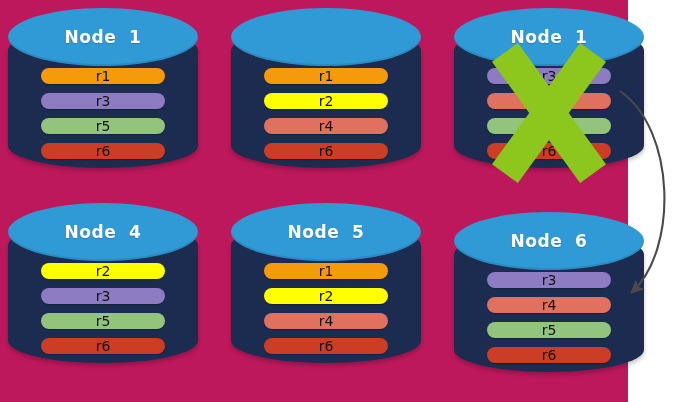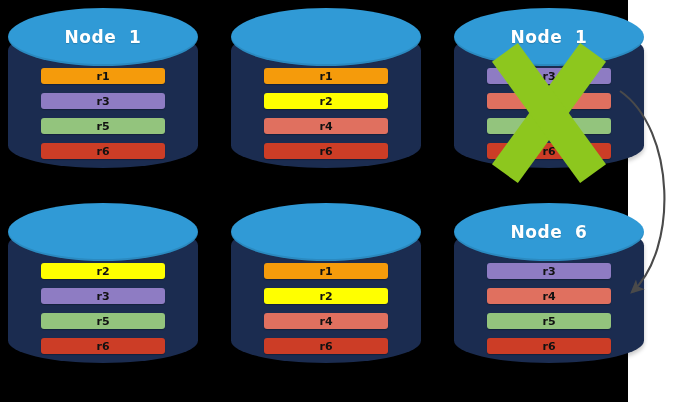--- a/index.html
+++ b/index.html
@@ -12,21 +12,21 @@
     height: 402px;
     position: relative;
     overflow: hidden;
     font-family: "DejaVu Sans", sans-serif;
   }
 
   #canvas {
     position: relative;
     width: 628px;
     height: 402px;
-    background: #000000;
+    background: #be185d;
   }
 
   
   .node {
     position: absolute;
     width: 190px;
     height: 175px;
   }
 
   .cyl-body {
@@ -73,26 +73,26 @@
     position: absolute;
     left: 33px;
     top: 62px;
     width: 124px;
   }
 
   .row-bar {
     position: relative;
     height: 16px;
     margin-bottom: 9px;
-    border-radius: 3px;
+    border-radius: 8px;
     display: flex;
     align-items: center;
     justify-content: center;
-    font-size: 11px;
-    font-weight: bold;
+    font-size: 14px;
+    font-weight: normal;
     color: #111111;
     box-shadow: 0 1px 1px rgba(0,0,0,0.25);
   }
   .row-bar:last-child { margin-bottom: 0; }
 
   
   .cross {
     position: absolute;
     left: 10px;
     top: 42px;
@@ -161,38 +161,40 @@
           <div class="row-bar" style="background: rgb(204, 61, 38);">r6</div>
         </div>
         <div class="cross">
           <div class="cross-bar a" style="background: rgb(141, 199, 30);"></div>
           <div class="cross-bar b" style="background: rgb(141, 199, 30);"></div>
         </div>
       </div>
       <div class="node" style="left: 8px; top: 201px;">
         <div class="cyl-body" style="background: rgb(27, 44, 80);"></div>
         <div class="cyl-top" style="background: rgb(48, 154, 214);"></div>
+        <div class="cyl-title">Node  4</div>
         <div class="rows">
           <div class="row-bar" style="background: rgb(255, 255, 0);">r2</div>
           <div class="row-bar" style="background: rgb(142, 124, 195);">r3</div>
           <div class="row-bar" style="background: rgb(147, 196, 125);">r5</div>
           <div class="row-bar" style="background: rgb(204, 61, 38);">r6</div>
         </div>
       </div>
       <div class="node" style="left: 231px; top: 201px;">
         <div class="cyl-body" style="background: rgb(27, 44, 80);"></div>
         <div class="cyl-top" style="background: rgb(48, 154, 214);"></div>
+        <div class="cyl-title">Node  5</div>
         <div class="rows">
           <div class="row-bar" style="background: rgb(245, 155, 11);">r1</div>
           <div class="row-bar" style="background: rgb(255, 255, 0);">r2</div>
           <div class="row-bar" style="background: rgb(224, 112, 95);">r4</div>
           <div class="row-bar" style="background: rgb(204, 61, 38);">r6</div>
         </div>
       </div>
-      <div class="node" style="left: 454px; top: 201px; padding-left: 31px;">
+      <div class="node" style="left: 454px; top: 210px; padding-left: 31px;">
         <div class="cyl-body" style="background: rgb(27, 44, 80);"></div>
         <div class="cyl-top" style="background: rgb(48, 154, 214);"></div>
         <div class="cyl-title">Node  6</div>
         <div class="rows">
           <div class="row-bar" style="background: rgb(142, 124, 195);">r3</div>
           <div class="row-bar" style="background: rgb(224, 112, 95);">r4</div>
           <div class="row-bar" style="background: rgb(147, 196, 125);">r5</div>
           <div class="row-bar" style="background: rgb(204, 61, 38);">r6</div>
         </div>
       </div>

